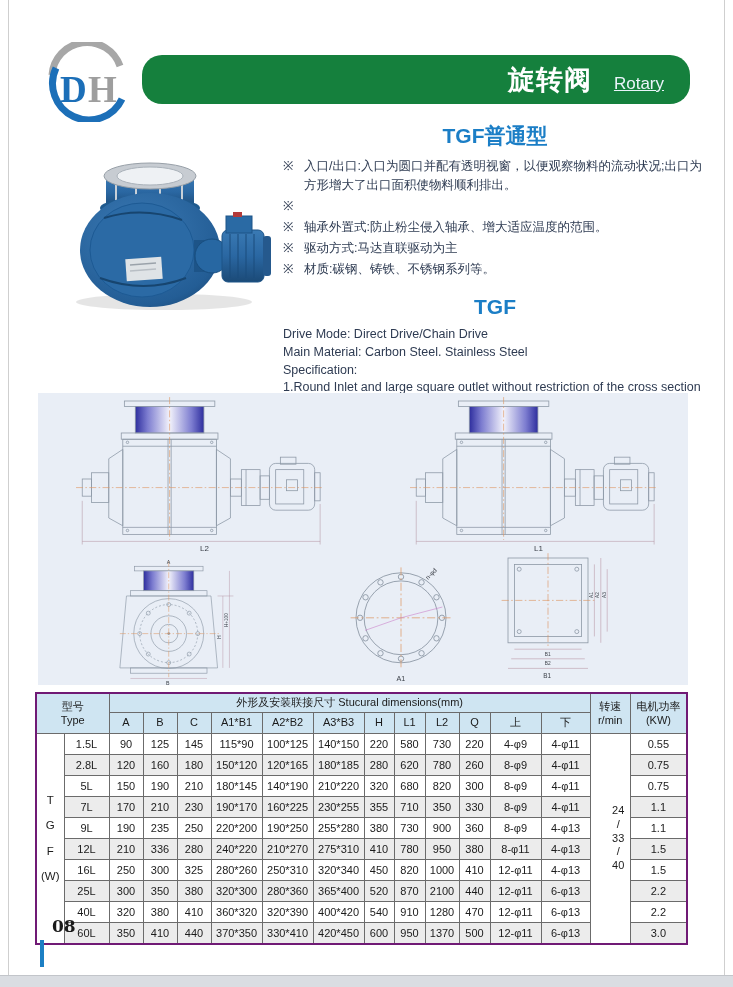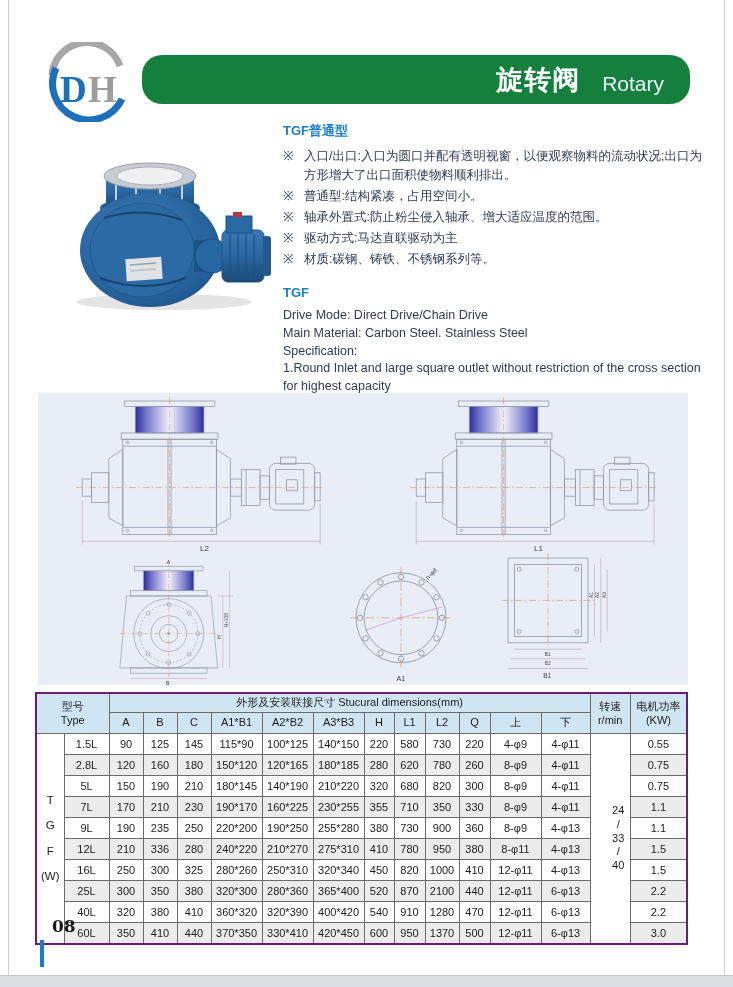--- a/index.html
+++ b/index.html
@@ -7,26 +7,26 @@
   .page{position:relative;width:733px;height:987px;background:#fff;overflow:hidden;}
   .edge-l,.edge-r{position:absolute;top:0;width:1px;height:975px;background:#cfcfcf;}
   .edge-l{left:8px;} .edge-r{left:724px;}
   .edge-b{position:absolute;left:0;top:975px;width:733px;height:12px;background:#dadde2;border-top:1px solid #c2c5ca;}
 
   .logo{position:absolute;left:40px;top:42px;width:96px;height:80px;}
   .banner{position:absolute;left:130px;top:55px;width:548px;height:49px;background:#15803d;
     border-radius:20px;display:flex;align-items:center;justify-content:flex-end;
     padding-right:26px;box-sizing:border-box;gap:22px;margin-left:12px;}
   .banner .zh{color:#fff;font-size:27px;font-weight:bold;letter-spacing:1px;}
-  .banner .en{color:#eaf4fb;font-size:21px;padding-top:8px;}
+  .banner .en{color:#eaf4fb;font-size:17px;padding-top:8px;text-decoration:underline;}
 
   .photo{position:absolute;left:54px;top:146px;width:222px;height:168px;}
 
   .content{position:absolute;left:283px;top:122px;width:424px;color:#2e3b52;}
-  .sec-heading{margin:0 0 7px 0;font-size:13px;font-weight:bold;color:#1b7ec6;}
+  .sec-heading{margin:0 0 7px 0;font-size:21px;font-weight:bold;color:#1b7ec6;text-align:center;}
   ul.features{list-style:none;margin:0 0 16px 0;padding:0;}
   ul.features li{display:flex;gap:7px;font-size:12.5px;line-height:1.52;margin:0 0 2px 0;}
   ul.features .marker{flex:0 0 14px;}
   .spec p{margin:0;font-size:12.5px;line-height:1.42;}
 
   .panel{position:absolute;left:38px;top:393px;width:650px;height:292px;background:#e9eef6;}
 
   .tablewrap{position:absolute;left:35px;top:692px;width:651px;}
   table.dims{border-collapse:collapse;table-layout:fixed;width:651px;font-size:11px;color:#1b1b1b;border:2px solid #701a75;}
   table.dims th,table.dims td{border:1px solid #6b6b6b;text-align:center;padding:0;height:20px;overflow:hidden;white-space:nowrap;}
@@ -113,21 +113,20 @@
 
   <div class="content">
     <h2 class="sec-heading">TGF普通型</h2>
     <ul class="features">
         <li>
           <span class="marker">※</span>
           <span>入口/出口:入口为圆口并配有透明视窗，以便观察物料的流动状况;出口为方形增大了出口面积使物料顺利排出。</span>
         </li>
         <li>
           <span class="marker">※</span>
-          <span>普通型:结构紧凑，占用空间小。</span>
         </li>
         <li>
           <span class="marker">※</span>
           <span>轴承外置式:防止粉尘侵入轴承、增大适应温度的范围。</span>
         </li>
         <li>
           <span class="marker">※</span>
           <span>驱动方式:马达直联驱动为主</span>
         </li>
         <li>

